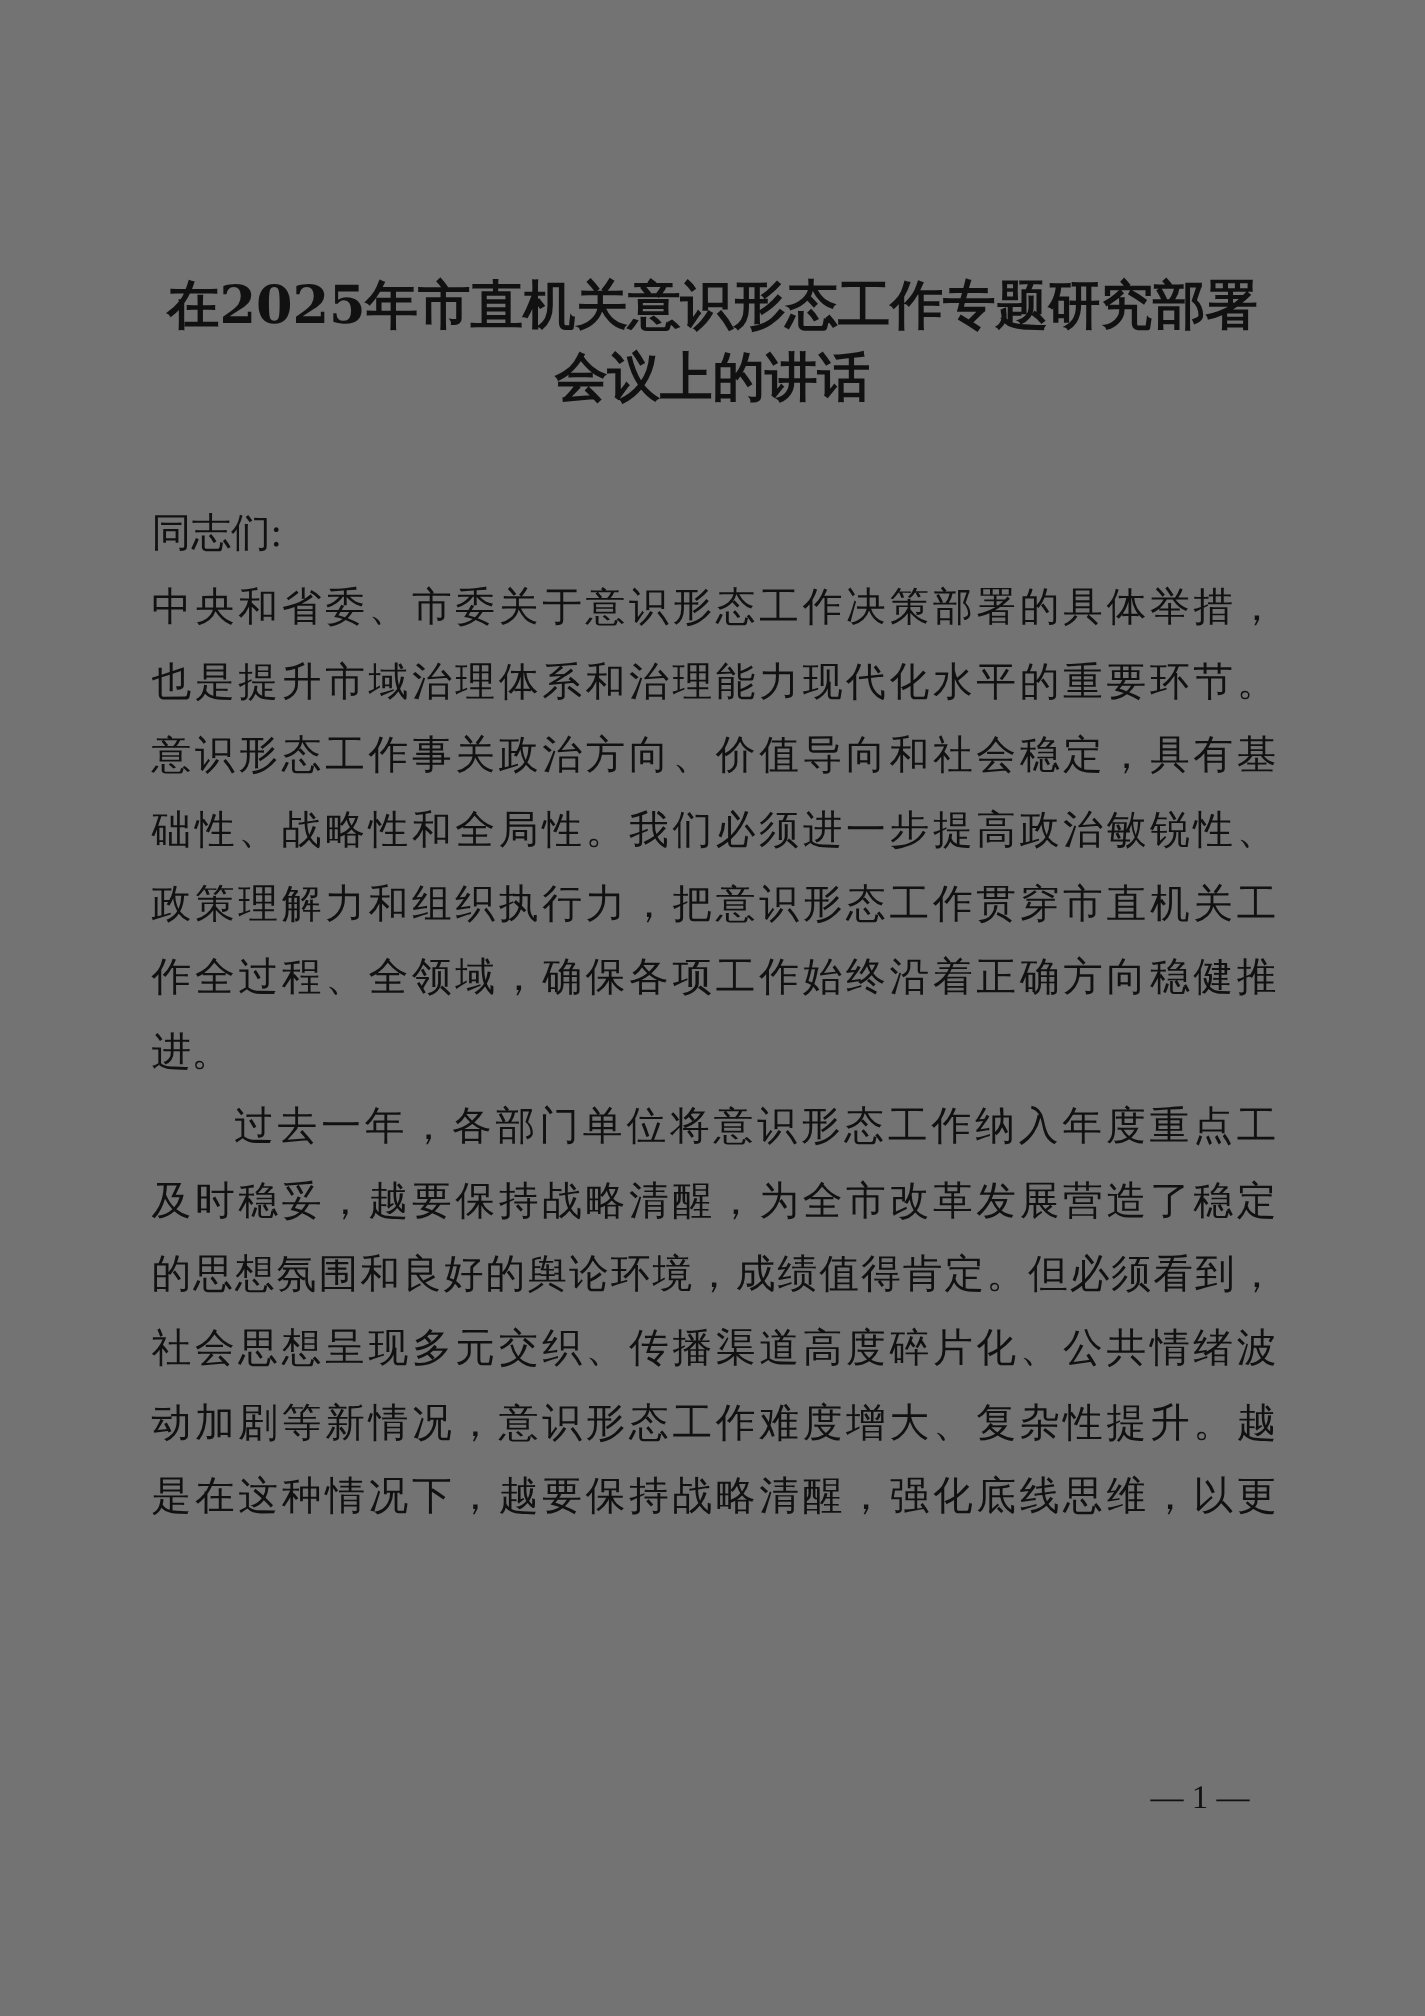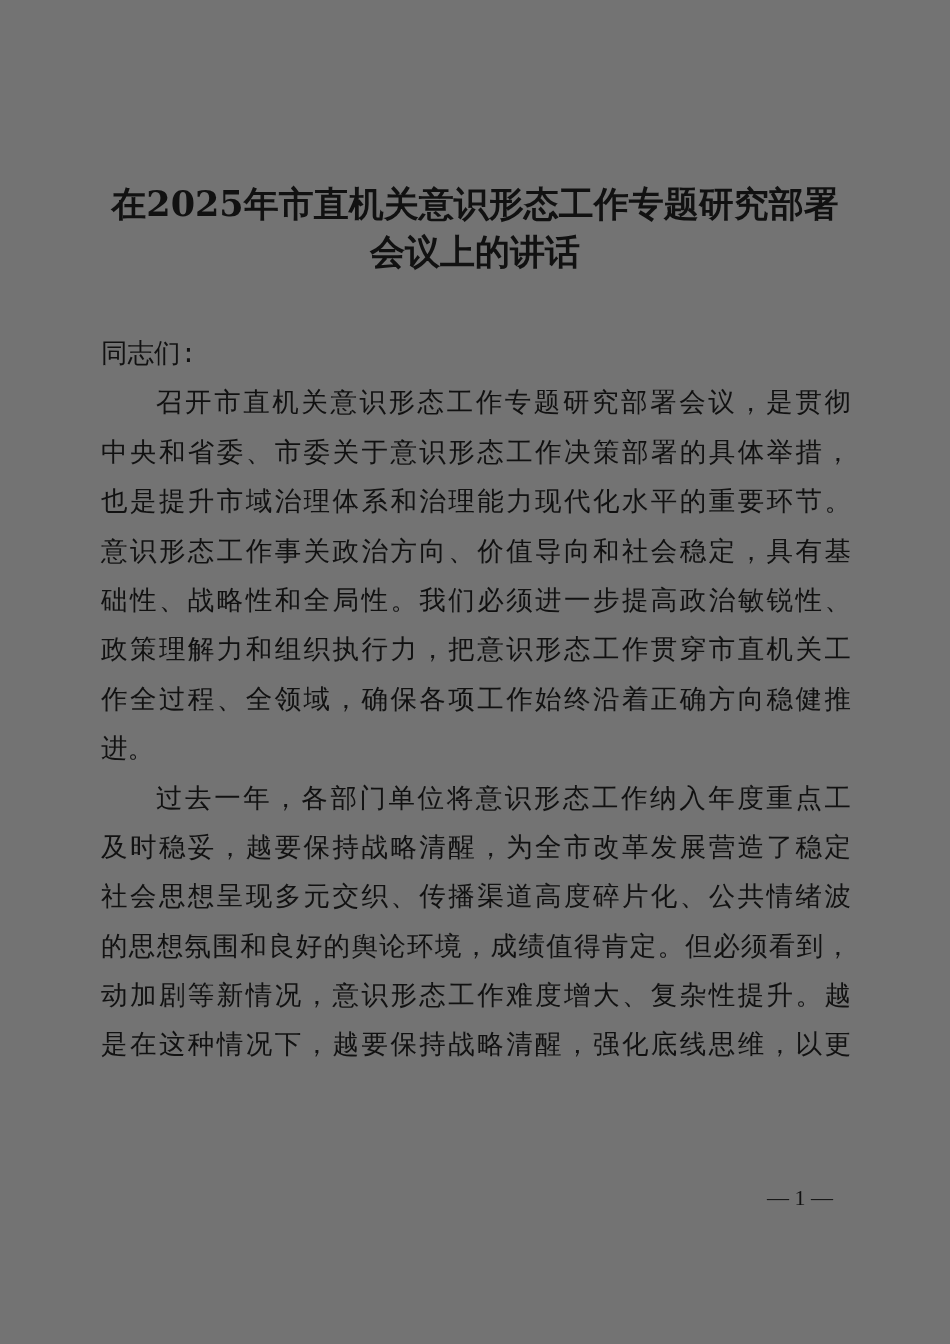--- a/index.html
+++ b/index.html
@@ -35,21 +35,21 @@
     }
     .title .line {
       display: block;
       white-space: nowrap;
     }
     .body-text {
       position: absolute;
       left: 101px;
       top: 331px;
       width: 750px;
-      font-family: Liberation Mono, monospace;
+      font-family: Liberation Serif, serif;
       font-size: 26.5px;
       line-height: 49.4px;
     }
     .body-text .line {
       display: block;
       white-space: nowrap;
       height: 49.4px;
     }
     .body-text .line.justify {
       text-align: justify;
@@ -77,35 +77,34 @@
 
   <div class="title">
     <span class="line">在2025年市直机关意识形态工作专题研究部署</span>
     <span class="line">会议上的讲话</span>
   </div>
 
   <div class="body-text">
     <span class="line">同志们:</span>
 
     <div>
-      <span class="line justify indent">召开市直机关意识形态工作专题研究部署会议，是贯彻</span>
       <span class="line justify">中央和省委、市委关于意识形态工作决策部署的具体举措，</span>
       <span class="line justify">也是提升市域治理体系和治理能力现代化水平的重要环节。</span>
       <span class="line justify">意识形态工作事关政治方向、价值导向和社会稳定，具有基</span>
       <span class="line justify">础性、战略性和全局性。我们必须进一步提高政治敏锐性、</span>
       <span class="line justify">政策理解力和组织执行力，把意识形态工作贯穿市直机关工</span>
       <span class="line justify">作全过程、全领域，确保各项工作始终沿着正确方向稳健推</span>
       <span class="line">进。</span>
     </div>
 
     <div>
       <span class="line justify indent">过去一年，各部门单位将意识形态工作纳入年度重点工</span>
       <span class="line justify">及时稳妥，越要保持战略清醒，为全市改革发展营造了稳定</span>
+      <span class="line justify">的思想氛围和良好的舆论环境，成绩值得肯定。但必须看到，</span>
       <span class="line justify">社会思想呈现多元交织、传播渠道高度碎片化、公共情绪波</span>
-      <span class="line justify">的思想氛围和良好的舆论环境，成绩值得肯定。但必须看到，</span>
       <span class="line justify">动加剧等新情况，意识形态工作难度增大、复杂性提升。越</span>
       <span class="line justify">是在这种情况下，越要保持战略清醒，强化底线思维，以更</span>
     </div>
   </div>
 
   <div class="page-number">— 1 —</div>
 
 </div>
 
 </body></html>

